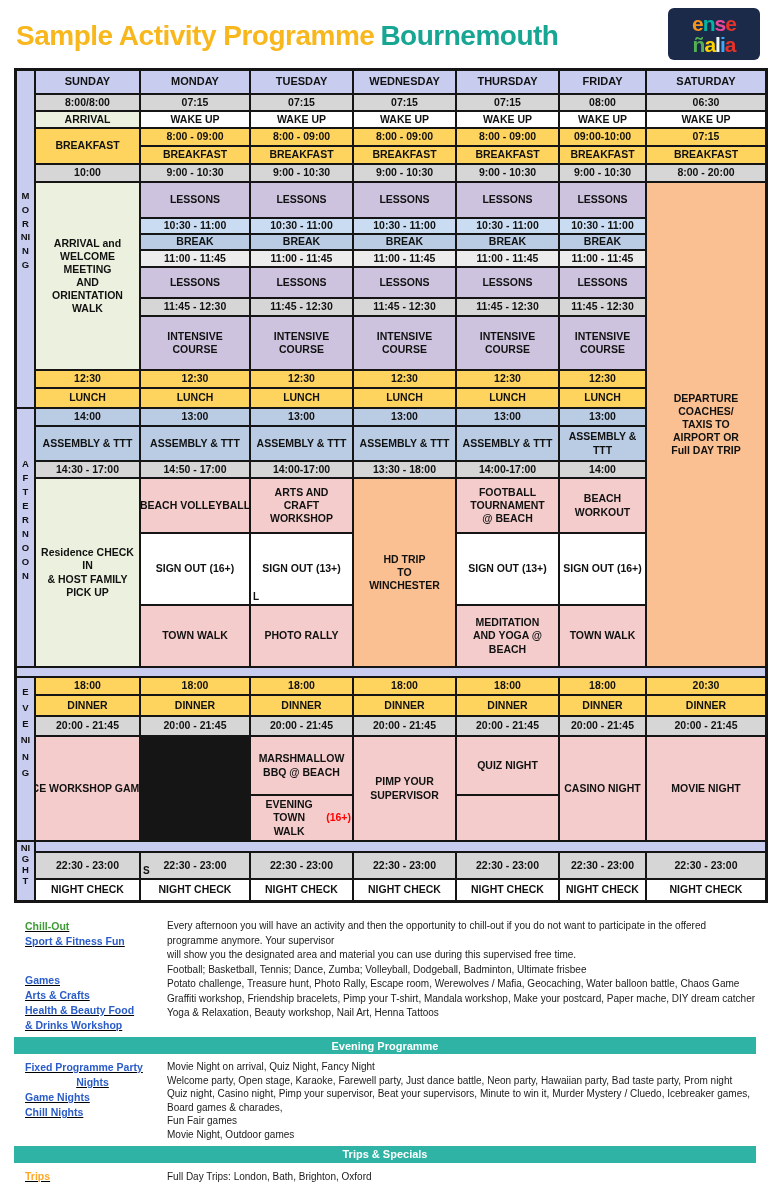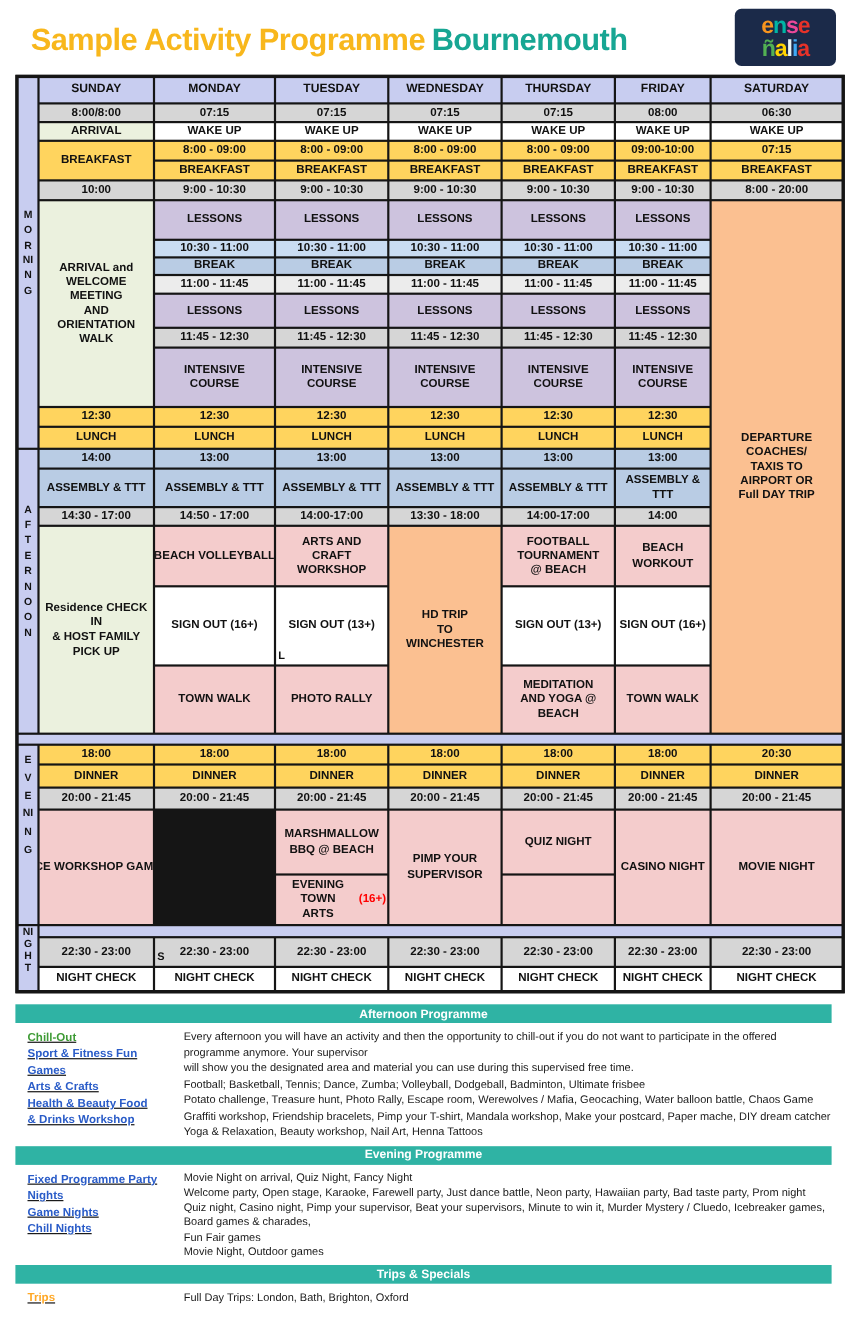--- a/index.html
+++ b/index.html
@@ -1,21 +1,21 @@
 <!DOCTYPE html>
 <html><head>
 <meta charset="utf-8">
 <style>
   html,body{margin:0;padding:0;background:#fff;width:770px;
     font-family:"Liberation Sans", sans-serif;}
   .page{position:relative;width:770px;height:1200px;overflow:hidden;background:#fff;}
 
   
   .header{display:flex;justify-content:space-between;align-items:flex-start;padding:8px 8px 0 16px;height:60px;}
-  .title{font-weight:700;font-size:28px;letter-spacing:-0.5px;margin-top:12px;white-space:nowrap;margin-left:12px;}
+  .title{font-weight:700;font-size:28px;letter-spacing:-0.5px;margin-top:12px;white-space:nowrap;}
   .t-main{color:#F8B71C;}
   .t-city{color:#17A693;margin-left:6px;}
   .logo{background:#1B2A49;border-radius:6px;width:92px;height:52px;display:flex;flex-direction:column;
     align-items:center;justify-content:center;line-height:1;margin-right:2px;}
   .logo-row{display:flex;}
   .logo-ch{font-weight:700;font-size:21px;letter-spacing:-1px;}
 
   
   .sched{display:inline-grid;margin-left:14px;background:#151515;border:3px solid #151515;gap:2px;
     grid-template-columns:17px 103px 108px 101px 101px 101px 85px 118px;
@@ -267,21 +267,21 @@
     <div class="c gray" style="grid-area:25/4/26/5">20:00 - 21:45</div>
     <div class="c gray" style="grid-area:25/5/26/6">20:00 - 21:45</div>
     <div class="c gray" style="grid-area:25/6/26/7">20:00 - 21:45</div>
     <div class="c gray" style="grid-area:25/7/26/8">20:00 - 21:45</div>
     <div class="c gray" style="grid-area:25/8/26/9">20:00 - 21:45</div>
 
     <div class="c pnk nw" style="grid-area:26/2/28/3">ICE WORKSHOP GAME</div>
     <div class="c pnk" style="grid-area:26/4/27/5">MARSHMALLOW
 BBQ @ BEACH</div>
     <div class="c pnk" style="grid-area:27/4/28/5"><span class="inl">EVENING TOWN
-ARTS </span><span class="red">(16+)</span></div>
+WALK </span><span class="red">(16+)</span></div>
     <div class="c pnk" style="grid-area:26/5/28/6">PIMP YOUR
 SUPERVISOR</div>
     <div class="c pnk" style="grid-area:26/6/27/7">QUIZ NIGHT</div>
     <div class="c pnk" style="grid-area:27/6/28/7"></div>
     <div class="c pnk nw" style="grid-area:26/7/28/8">CASINO NIGHT</div>
     <div class="c pnk nw" style="grid-area:26/8/28/9">MOVIE NIGHT</div>
 
     <div class="c lav" style="grid-area:28/2/29/9"></div>
     <div class="c gray" style="grid-area:29/2/30/3">22:30 - 23:00</div>
     <div class="c gray" style="grid-area:29/3/30/4"><span class="inl">22:30 - 23:00</span><span class="stray">S</span></div>
@@ -294,45 +294,44 @@
     <div class="c wht" style="grid-area:30/3/31/4">NIGHT CHECK</div>
     <div class="c wht" style="grid-area:30/4/31/5">NIGHT CHECK</div>
     <div class="c wht" style="grid-area:30/5/31/6">NIGHT CHECK</div>
     <div class="c wht" style="grid-area:30/6/31/7">NIGHT CHECK</div>
     <div class="c wht" style="grid-area:30/7/31/8">NIGHT CHECK</div>
     <div class="c wht" style="grid-area:30/8/31/9">NIGHT CHECK</div>
   </div>
 
   <div class="sections">
 
-    <div class="bar">Afternoon Programme</div>
     <div class="sec-body sec1">
       <div class="sec-labels">
         <div class="sec-label" style="color: rgb(62, 155, 53);">Chill-Out</div>
         <div class="sec-label" style="color: rgb(42, 92, 200);">Sport &amp; Fitness Fun</div>
-        <div class="sec-label" style="color: rgb(42, 92, 200);">Games</div>
+        <div class="sec-label" style="color: rgb(42, 92, 200); margin-top: 24px;">Games</div>
         <div class="sec-label" style="color: rgb(42, 92, 200);">Arts &amp; Crafts</div>
         <div class="sec-label" style="color: rgb(42, 92, 200);">Health &amp; Beauty Food</div>
         <div class="sec-label" style="color: rgb(42, 92, 200);">&amp; Drinks Workshop</div>
       </div>
       <div class="sec-lines">
         <div class="sec-line">Every afternoon you will have an activity and then the opportunity to chill-out if you do not want to participate in the offered programme anymore. Your supervisor</div>
         <div class="sec-line">will show you the designated area and material you can use during this supervised free time.</div>
         <div class="sec-line">Football; Basketball, Tennis; Dance, Zumba; Volleyball, Dodgeball, Badminton, Ultimate frisbee</div>
         <div class="sec-line">Potato challenge, Treasure hunt, Photo Rally, Escape room, Werewolves / Mafia, Geocaching, Water balloon battle, Chaos Game</div>
         <div class="sec-line">Graffiti workshop, Friendship bracelets, Pimp your T-shirt, Mandala workshop, Make your postcard, Paper mache, DIY dream catcher</div>
         <div class="sec-line">Yoga &amp; Relaxation, Beauty workshop, Nail Art, Henna Tattoos</div>
       </div>
     </div>
 
     <div class="bar">Evening Programme</div>
     <div class="sec-body sec2">
       <div class="sec-labels">
         <div class="sec-label" style="color: rgb(42, 92, 200);">Fixed Programme Party</div>
-        <div class="sec-label" style="color: rgb(42, 92, 200);">Nights</div>
+        <div class="sec-label" style="color: rgb(42, 92, 200); text-align: center;">Nights</div>
         <div class="sec-label" style="color: rgb(42, 92, 200);">Game Nights</div>
         <div class="sec-label" style="color: rgb(42, 92, 200);">Chill Nights</div>
       </div>
       <div class="sec-lines">
         <div class="sec-line">Movie Night on arrival, Quiz Night, Fancy  Night</div>
         <div class="sec-line">Welcome party, Open stage, Karaoke, Farewell party, Just dance battle, Neon party, Hawaiian party, Bad taste party, Prom night</div>
         <div class="sec-line">Quiz night, Casino night, Pimp your supervisor, Beat your supervisors, Minute to win it, Murder Mystery / Cluedo, Icebreaker games, Board games &amp; charades,</div>
         <div class="sec-line">Fun Fair games</div>
         <div class="sec-line">Movie Night, Outdoor games</div>
       </div>

